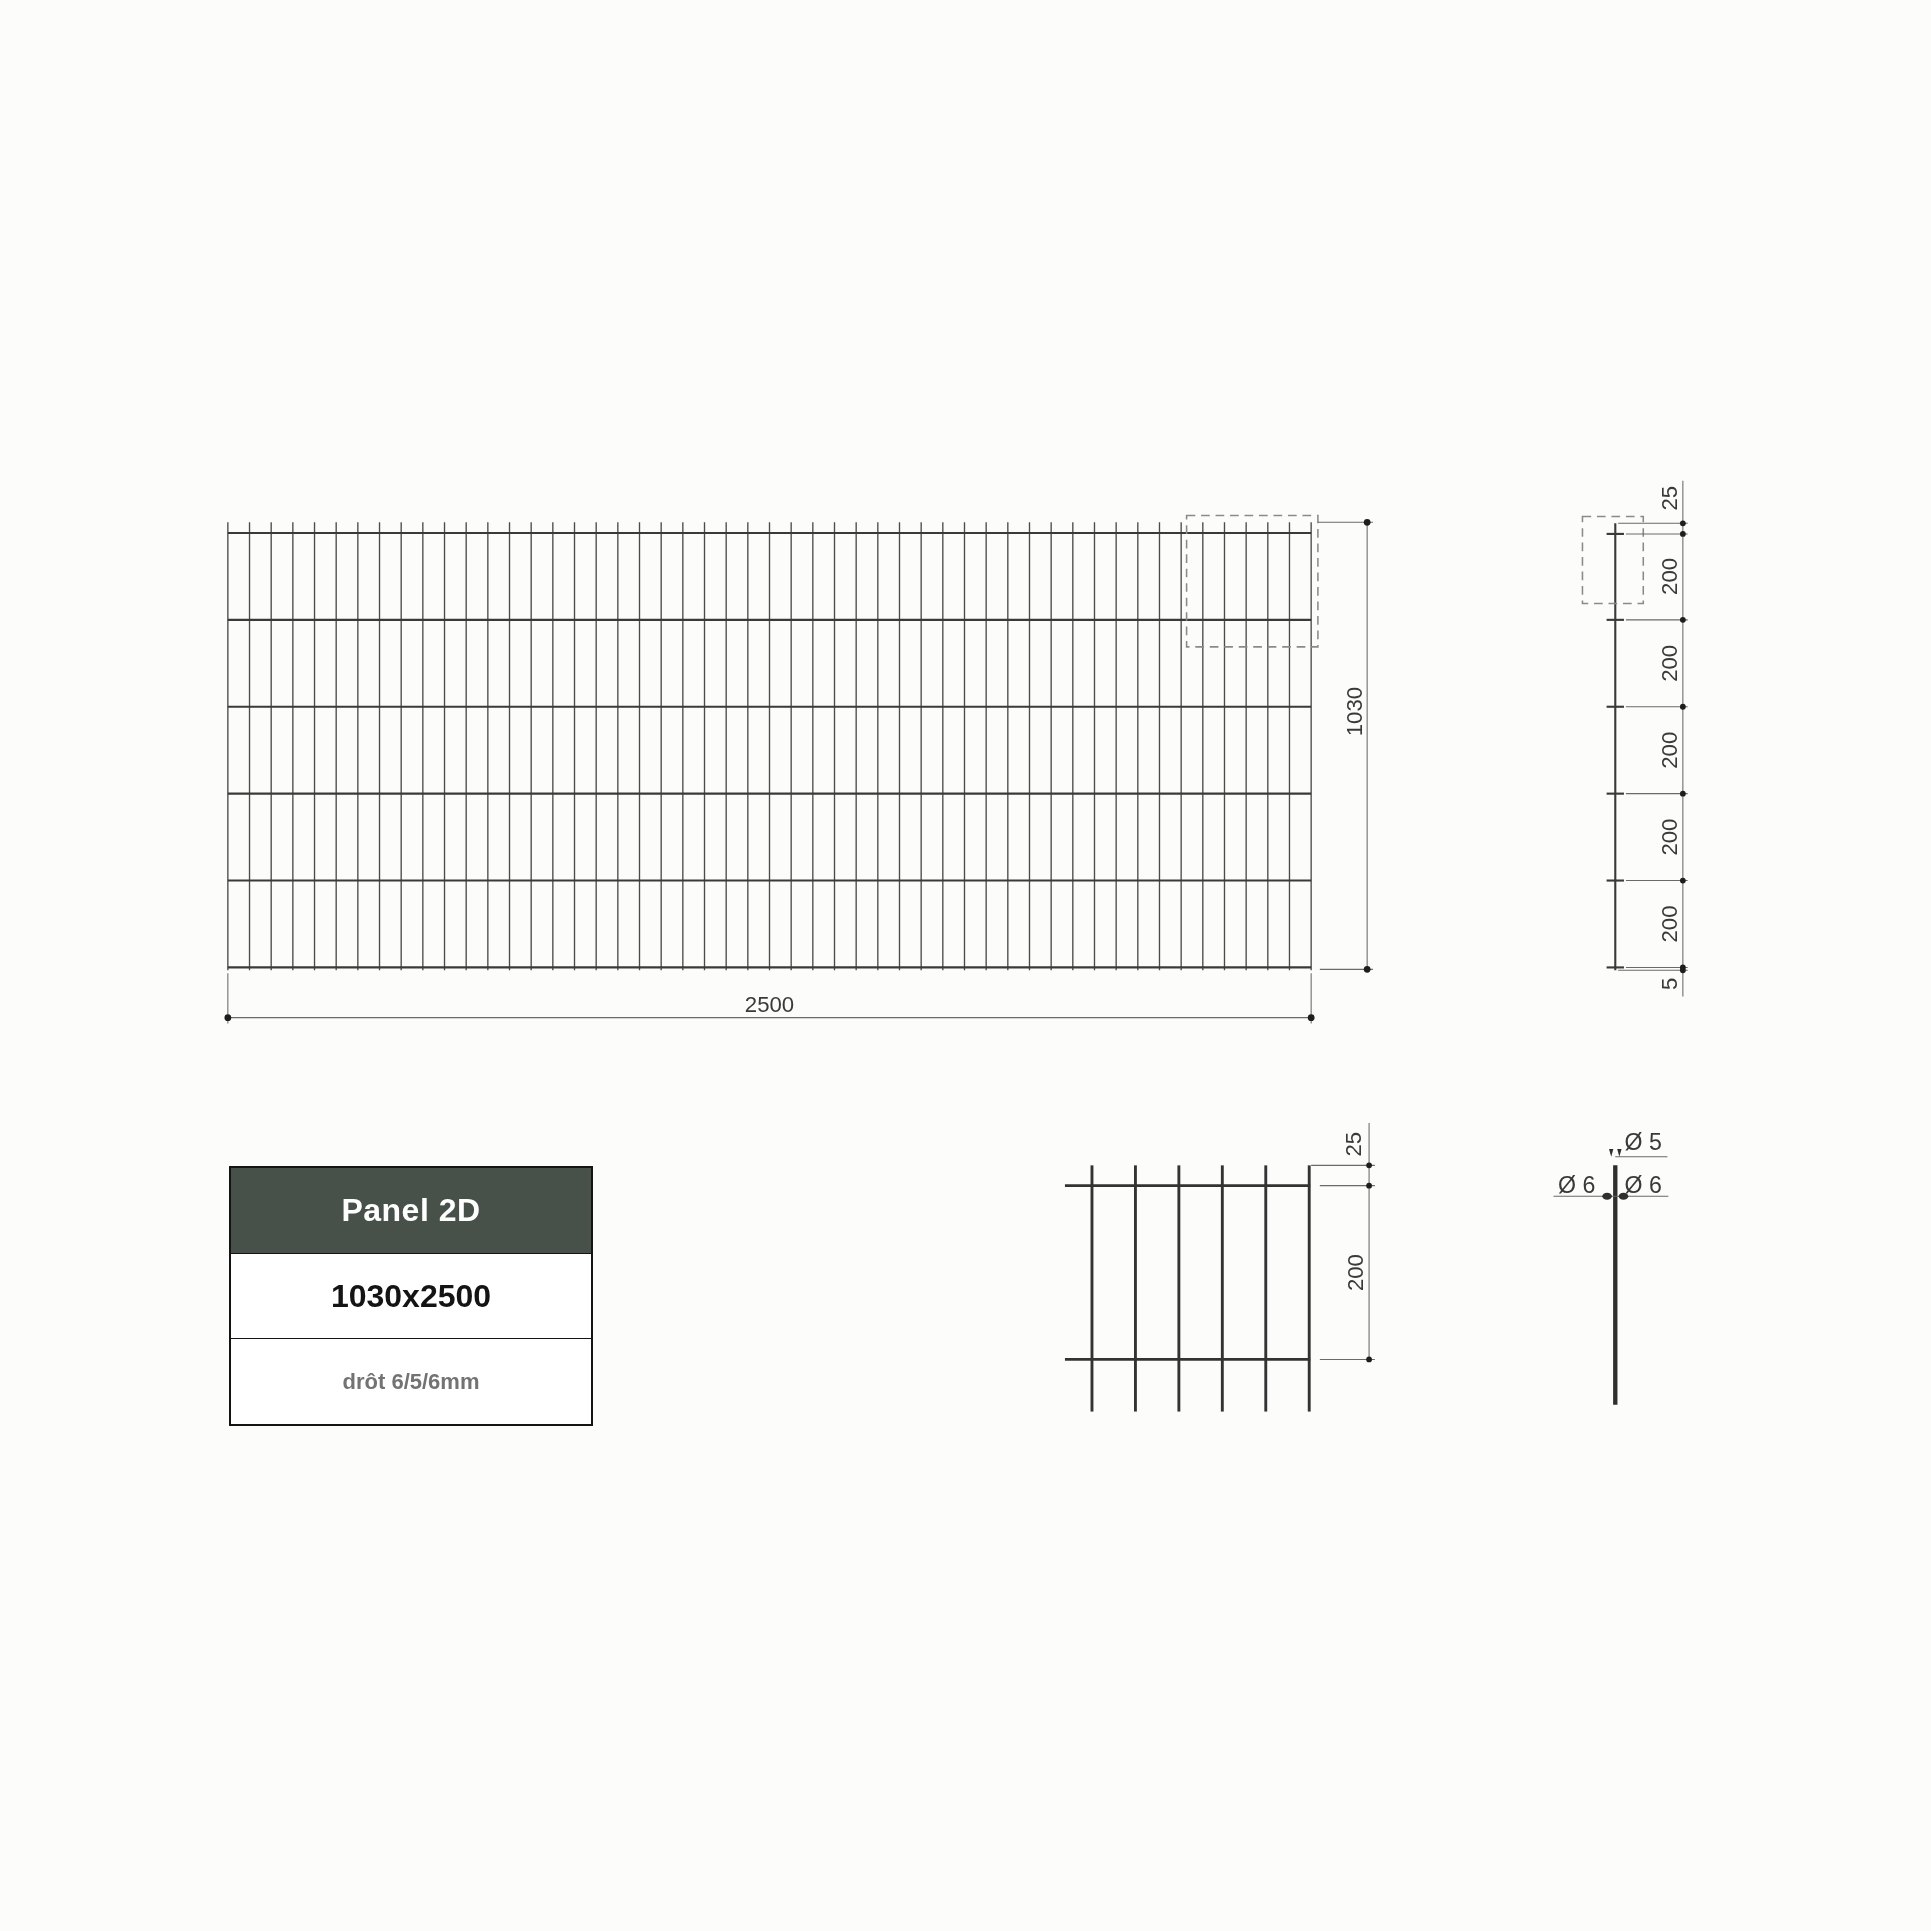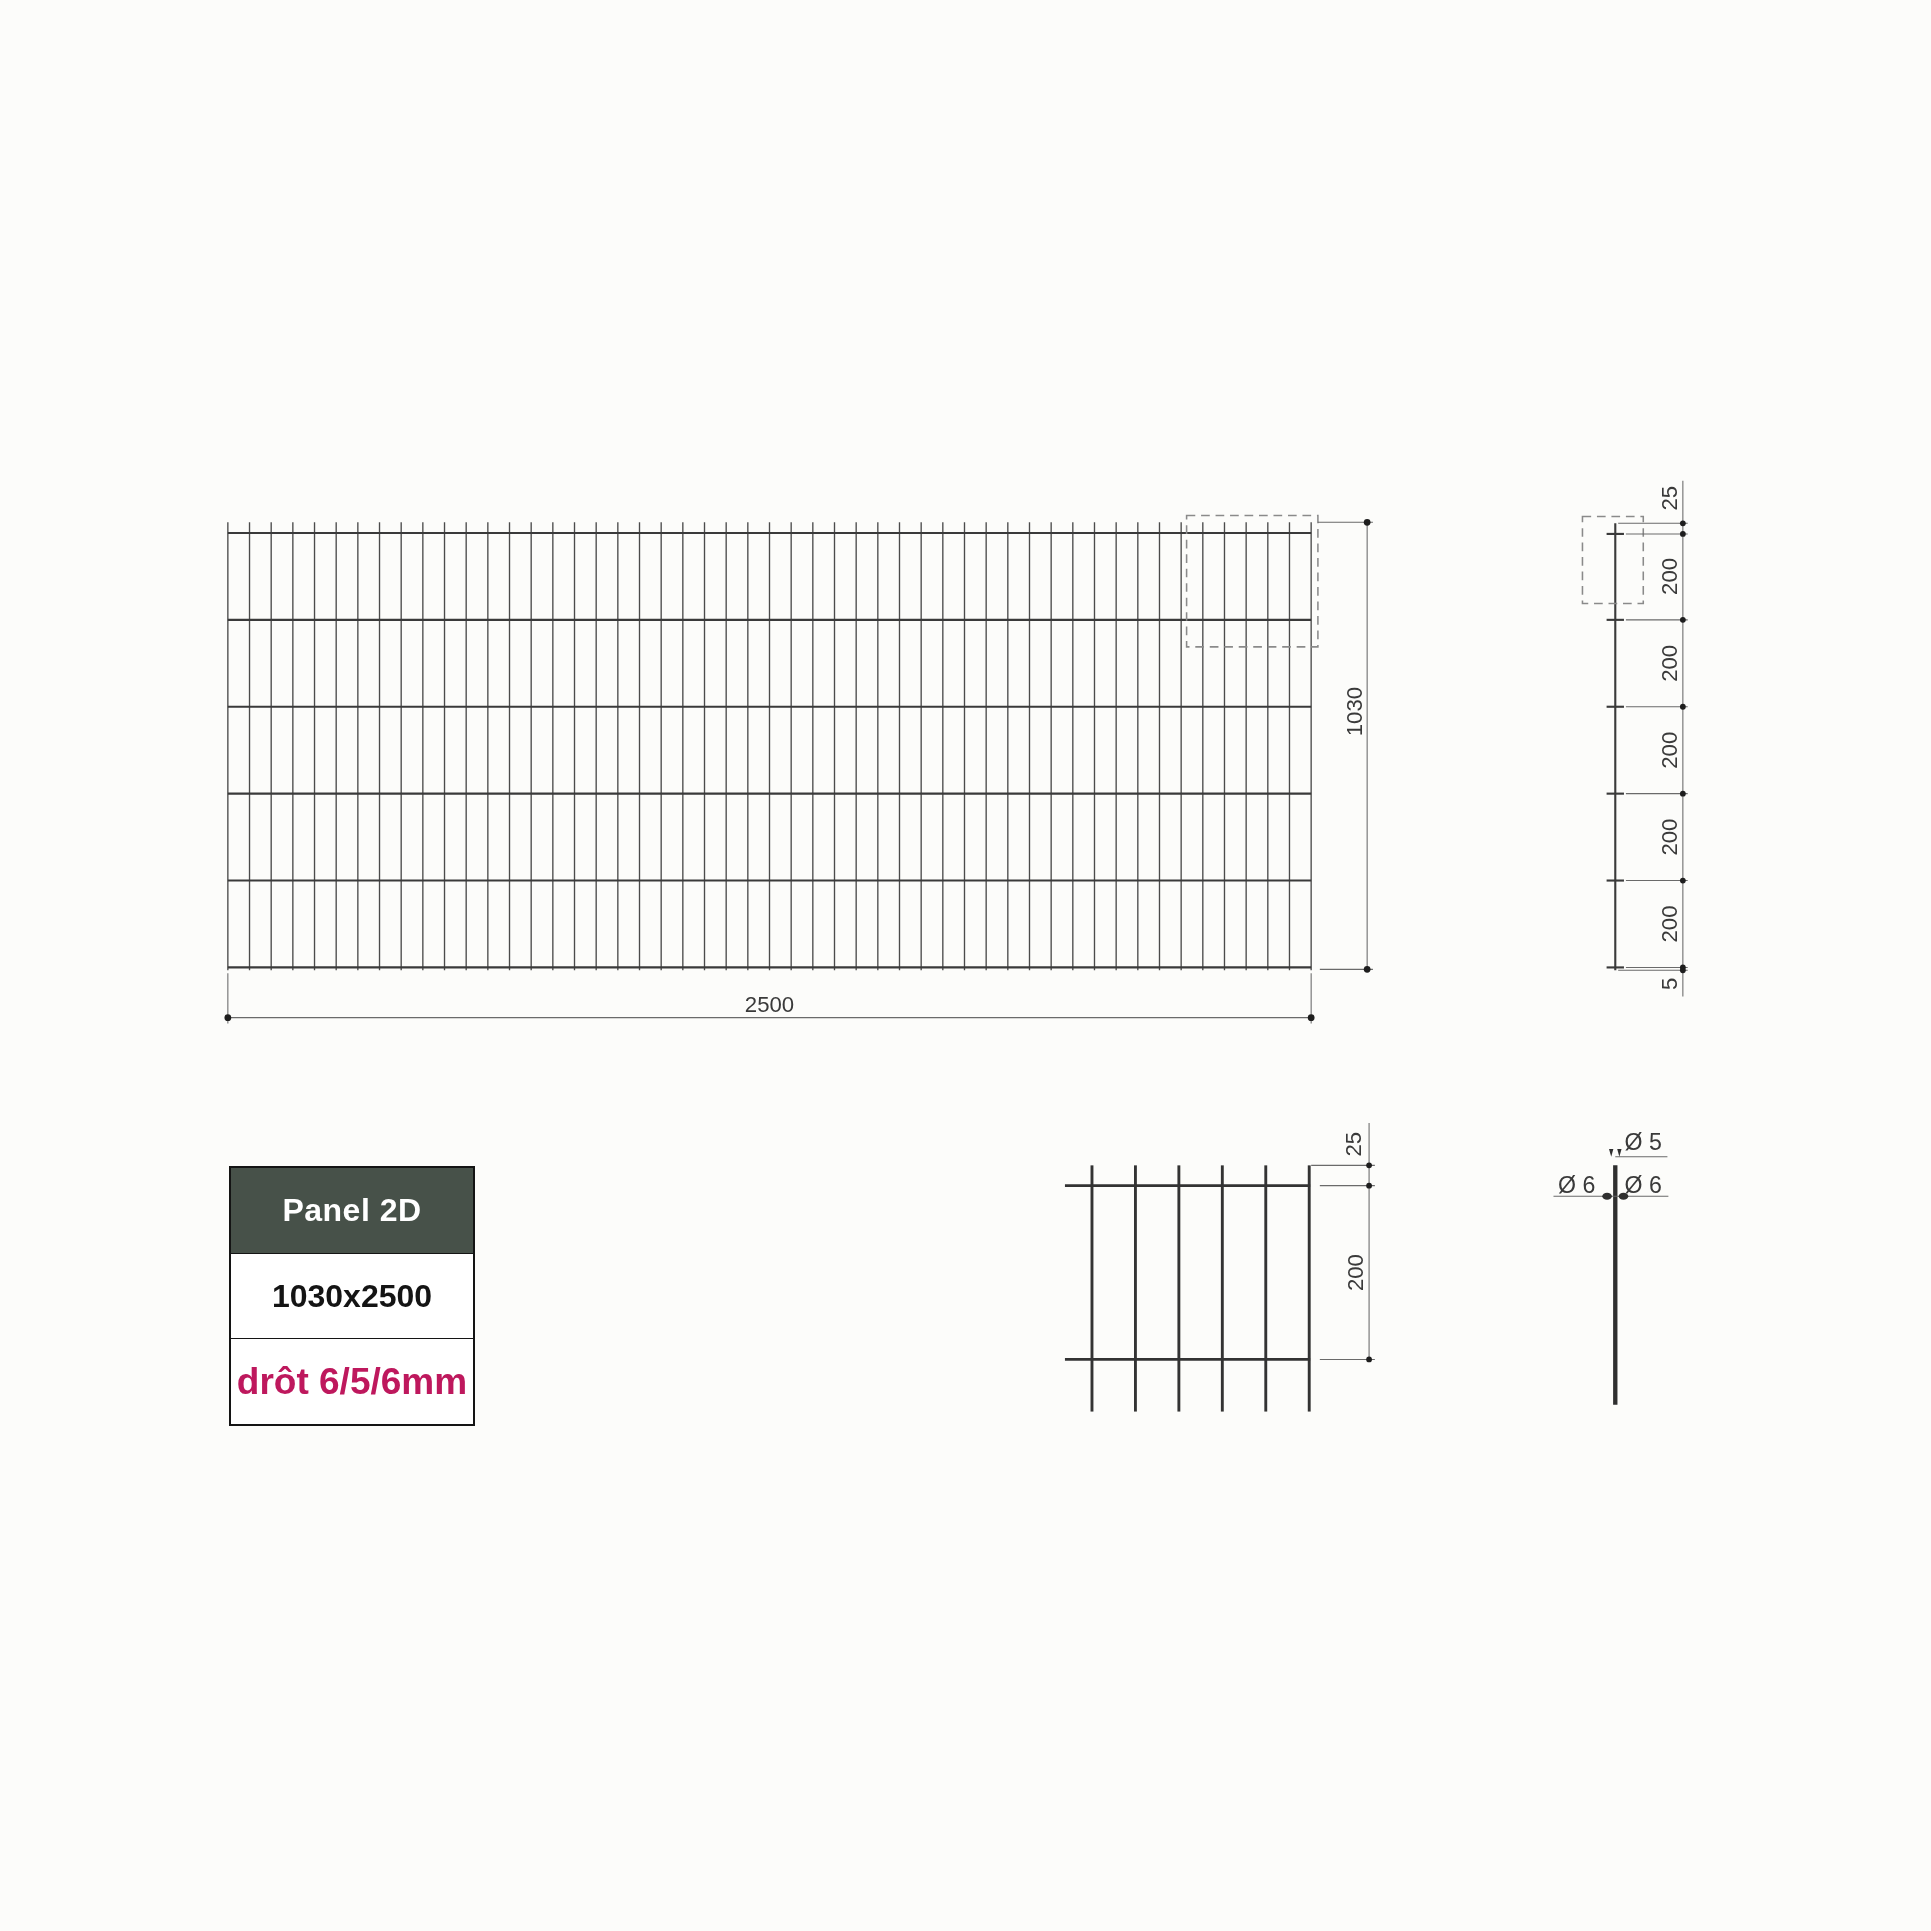--- a/index.html
+++ b/index.html
@@ -14,30 +14,30 @@
   .wire-heavy{stroke:#2f2f2f;stroke-width:4.5;}
   .thin{stroke:#6a6a6a;stroke-width:1.1;fill:none;}
   .dashed{fill:none;stroke:#8a8a8a;stroke-width:1.6;stroke-dasharray:9 6;}
   .dot{fill:#1e1e1e;}
   .solid-fill{fill:#2f2f2f;stroke:none;}
   text.dim{font-family:"Liberation Sans",sans-serif;font-size:23px;fill:#3a3a3a;text-anchor:middle;}
   text.dia{font-family:"Liberation Sans",sans-serif;font-size:24px;fill:#3a3a3a;text-anchor:middle;}
 
   
   .title-block{
-    position:absolute;left:229px;top:1166px;width:246px;height:260px;
+    position:absolute;left:229px;top:1166px;width:364px;height:260px;
     box-sizing:border-box;border:2.9px solid #141414;background:#ffffff;
     display:flex;flex-direction:column;
   }
   .tb-row{flex:1;display:flex;align-items:center;justify-content:center;box-sizing:border-box;}
   .tb-row + .tb-row{border-top:1.9px solid #141414;}
   .tb-header{background:#475149;}
   .tb-header span{color:#ffffff;font-size:32px;font-weight:bold;letter-spacing:0.5px;}
   .tb-dim span{color:#141414;font-size:32px;font-weight:bold;}
-  .tb-spec span{color:#be185d;font-size:37px;font-weight:bold;text-align:right;}
+  .tb-spec span{color:#737373;font-size:22px;font-weight:bold;text-align:right;}
 </style>
 </head>
 <body>
 
 <div class="canvas">
 
   <svg width="1931" height="1931" viewBox="0 0 2000 2000">
 
     <g>
       <g id="fv-v">

